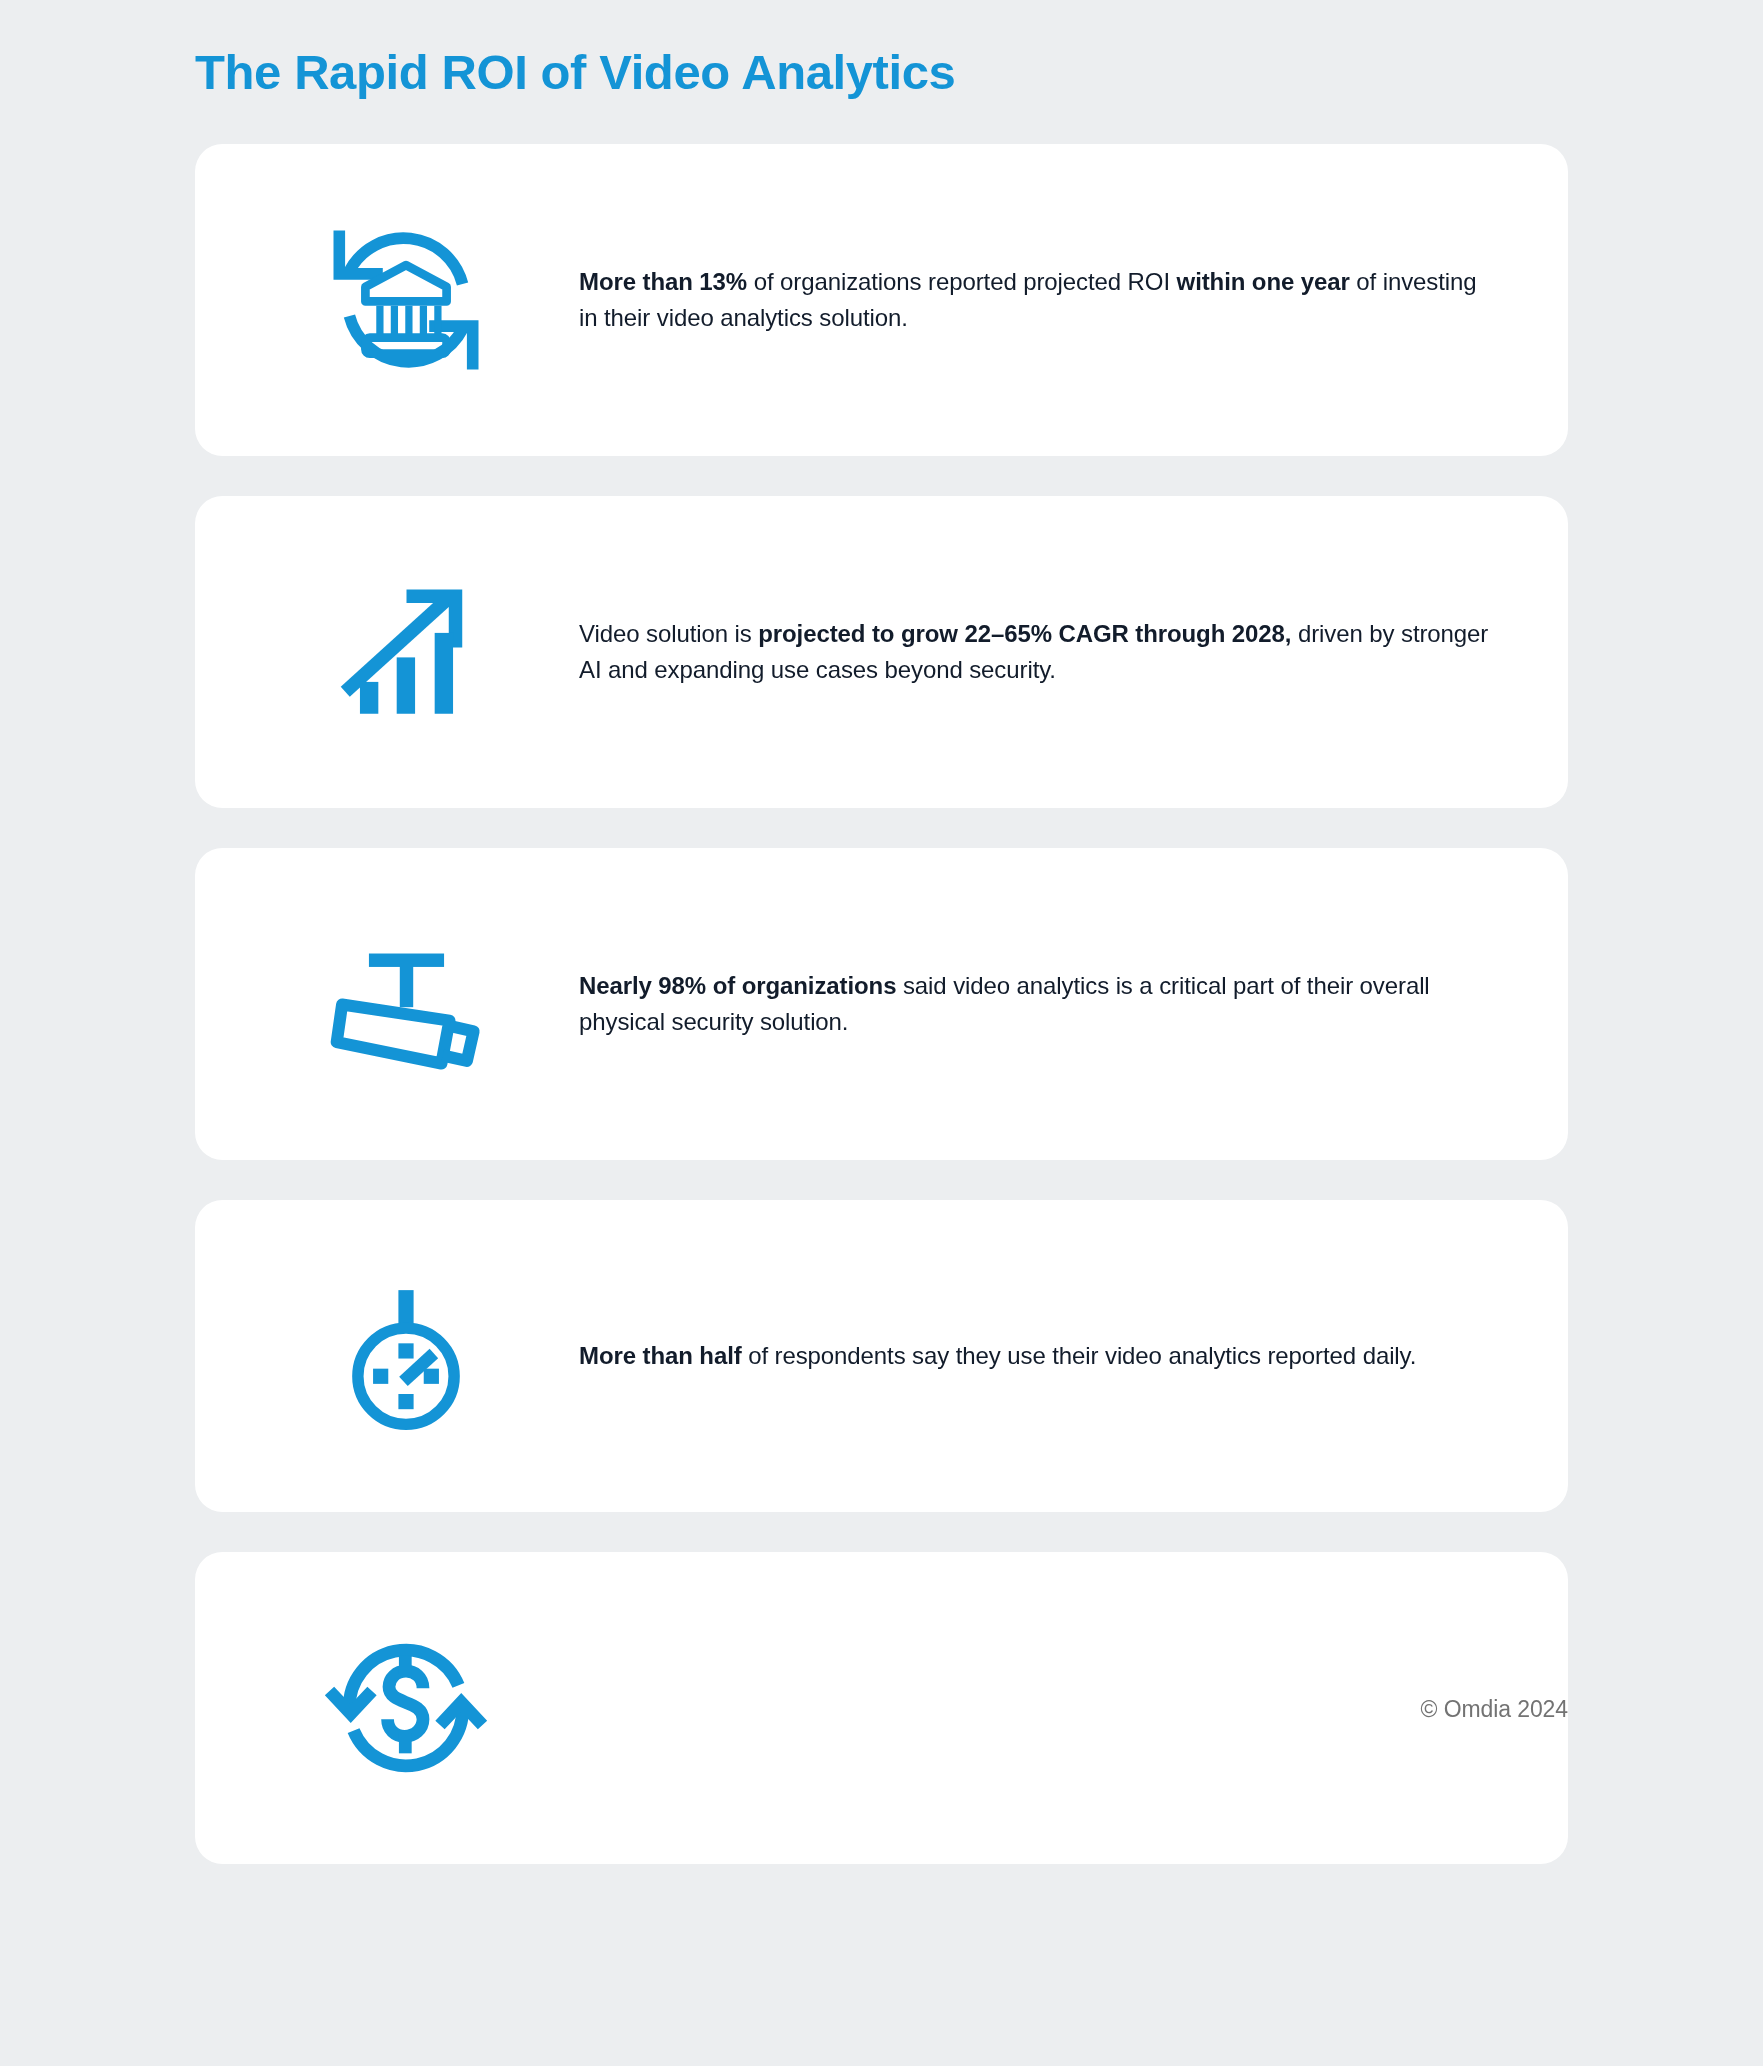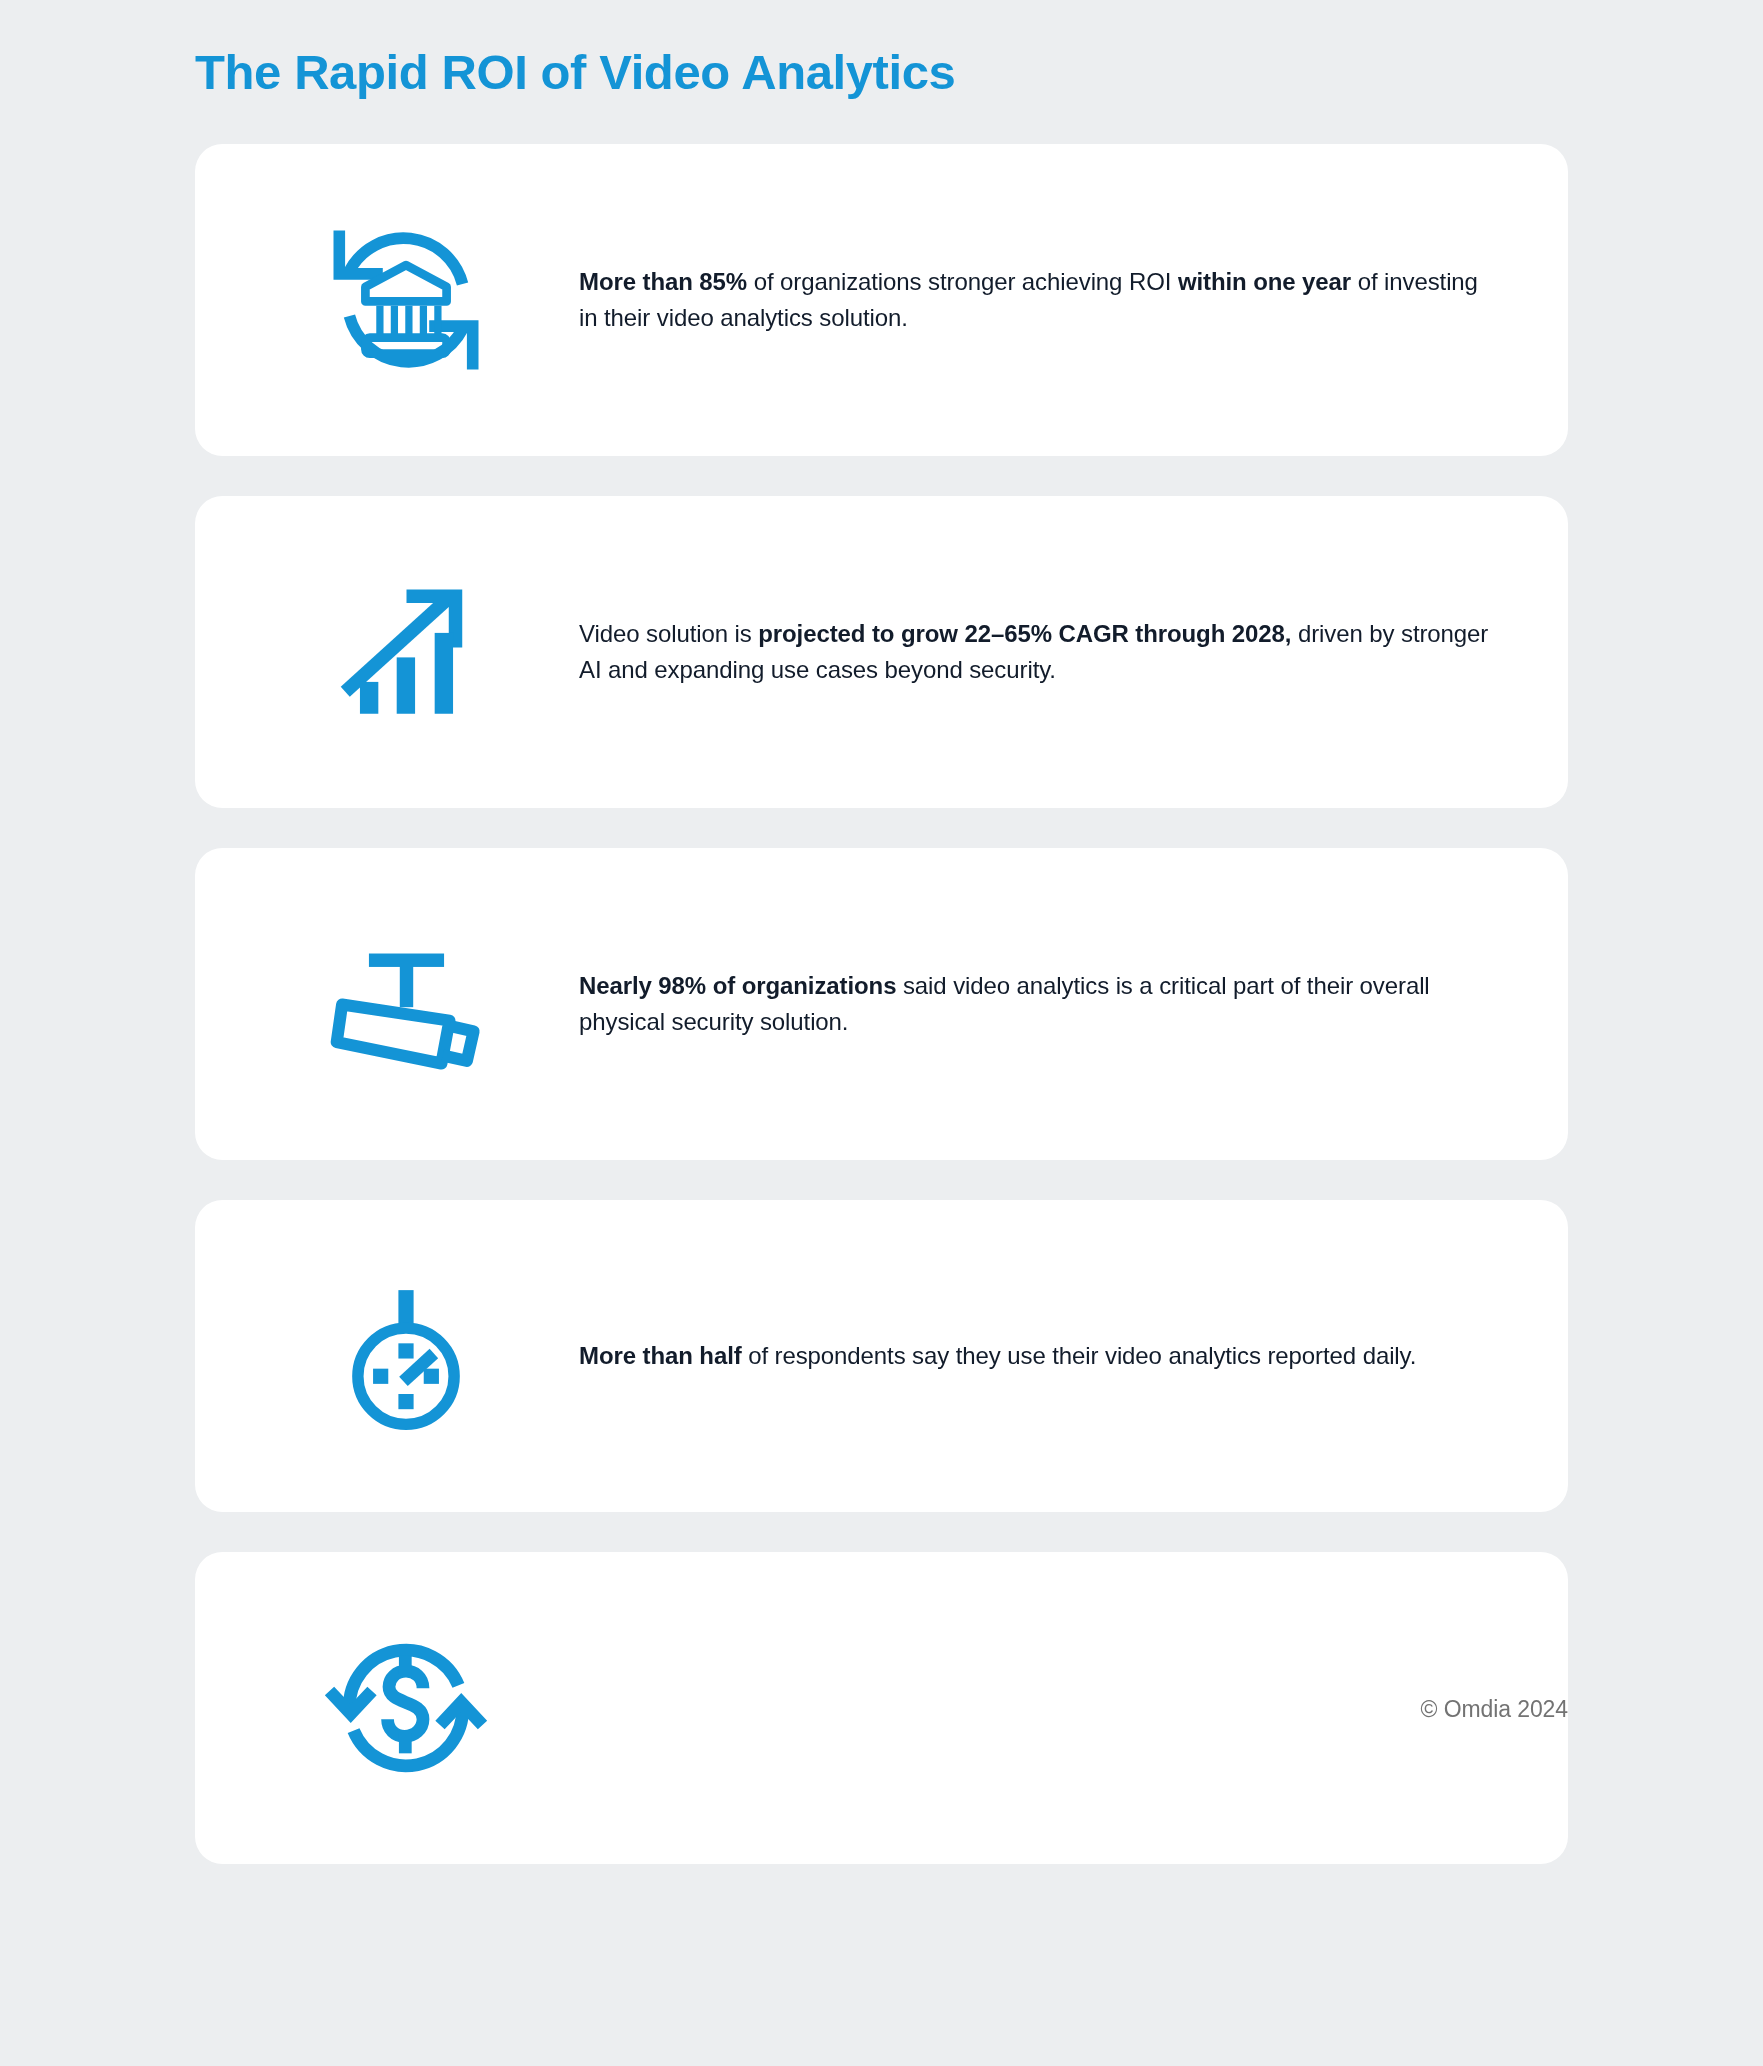--- a/index.html
+++ b/index.html
@@ -91,21 +91,21 @@
           <path d="M21 40 A42 42 0 0 1 99 49" stroke="#1494D6" stroke-width="8" fill="none" stroke-linecap="butt"></path>
           <path d="M99 80 A42 42 0 0 1 21 71" stroke="#1494D6" stroke-width="8" fill="none" stroke-linecap="butt"></path>
           <path d="M14 12 L14 42 L44 42" stroke="#1494D6" stroke-width="8" fill="none" stroke-linejoin="miter"></path>
           <path d="M106 108 L106 78 L76 78" stroke="#1494D6" stroke-width="8" fill="none" stroke-linejoin="miter"></path>
           <path d="M60 36 L88 51 L88 61 L32 61 L32 51 Z" stroke="#1494D6" stroke-width="6" fill="none" stroke-linejoin="round"></path>
           <path d="M42 64 L42 84 M52 64 L52 84 M62 64 L62 84 M72 64 L72 84 M82 64 L82 84" stroke="#1494D6" stroke-width="5"></path>
           <rect x="32" y="86" width="56" height="11" rx="3" stroke="#1494D6" stroke-width="6" fill="none"></rect>
         </svg>
       </div>
       <div class="card-text">
-        <b>More than 85%</b><span> of organizations stronger achieving ROI </span><b>within one year</b><span> of investing in their video analytics solution.</span>
+        <b>More than 13%</b><span> of organizations reported projected ROI </span><b>within one year</b><span> of investing in their video analytics solution.</span>
       </div>
     </div>
 
     <div class="card">
       <div class="card-icon">
         <svg width="147" height="147" viewBox="0 0 120 120" fill="none" xmlns="http://www.w3.org/2000/svg">
           <path d="M10 92 L96 14" stroke="#1494D6" stroke-width="11"></path>
           <path d="M60 14 L100 14 L100 56" stroke="#1494D6" stroke-width="11" fill="none" stroke-linejoin="miter"></path>
           <rect x="22" y="84" width="15" height="26" fill="#1494D6"></rect>
           <rect x="52" y="64" width="15" height="46" fill="#1494D6"></rect>

